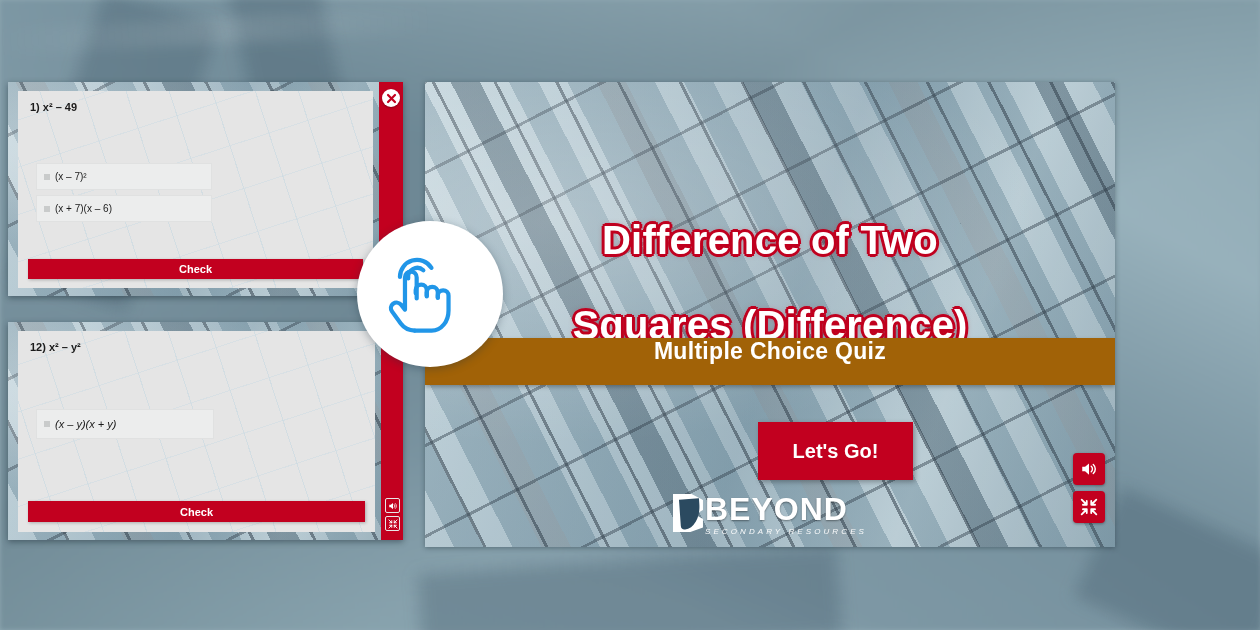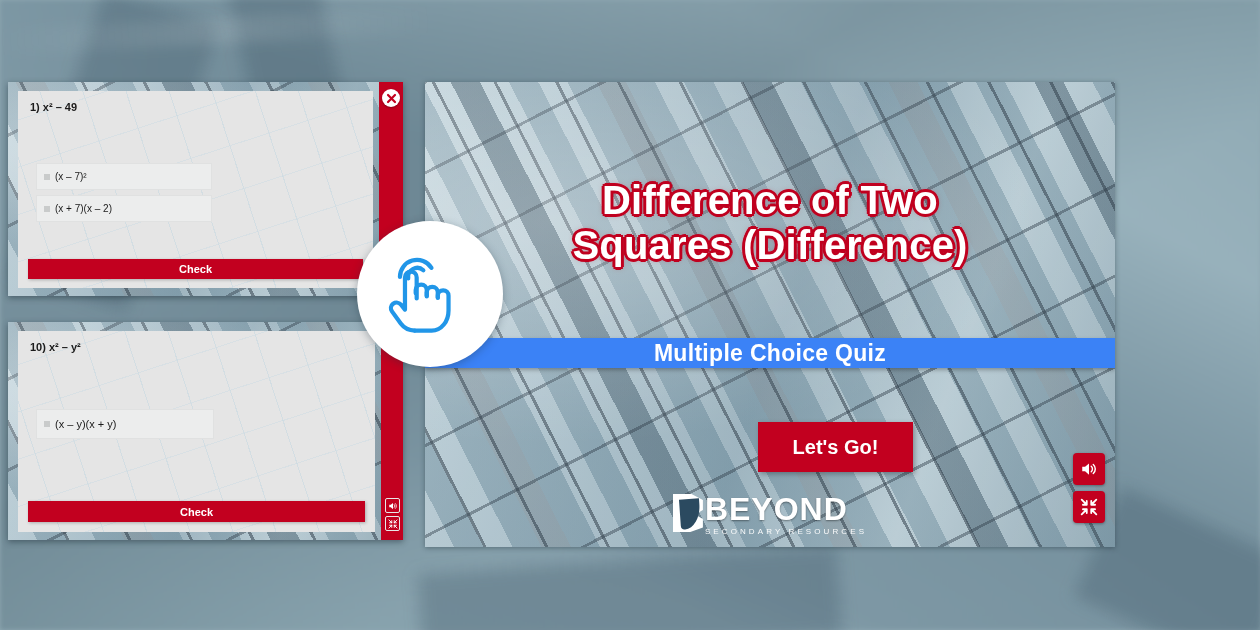--- a/index.html
+++ b/index.html
@@ -90,47 +90,47 @@
     line-height: 1.12;
     color: #ffffff;
     letter-spacing: 0.2px;
     text-shadow:
       -2px -2px 0 #c0001f,  2px -2px 0 #c0001f,
       -2px  2px 0 #c0001f,  2px  2px 0 #c0001f,
       -3px  0   0 #c0001f,  3px  0   0 #c0001f,
        0   -3px 0 #c0001f,  0    3px 0 #c0001f,
        0 0 6px rgba(180,0,30,0.55);
   }
-  #hero-title .tline { display: block; }
+  #hero-title .tline { display: block; margin-top: 40px; }
 
   #hero-banner {
     position: absolute;
     left: 0;
     right: 0;
     top: 256px;
-    height: 30px;
-    background: #3b82f6;
-    display: flex;
-    align-items: center;
+    height: 47px;
+    background: #a16207;
+    display: flex;
+    align-items: flex-start;
     justify-content: center;
     box-shadow: 0 2px 4px rgba(0,0,0,0.28);
   }
   #hero-banner span {
     color: #ffffff;
     font-size: 23px;
     font-weight: bold;
     letter-spacing: 0.3px;
   }
 
   #lets-go {
     position: absolute;
     left: 333px;
     top: 340px;
     width: 155px;
-    height: 50px;
+    height: 58px;
     background: #c2001f;
     border: 0;
     color: #fff;
     font-family: "Liberation Sans", sans-serif;
     font-size: 20px;
     font-weight: bold;
     cursor: pointer;
     box-shadow: 2px 2px 5px rgba(0,0,0,0.30);
   }
 
@@ -170,20 +170,21 @@
     letter-spacing: 1px;
     line-height: 0.98;
     text-shadow: 0 1px 2px rgba(0,0,0,0.4);
   }
   .logo-sub {
     color: #ffffff;
     font-size: 8px;
     letter-spacing: 3.1px;
     margin-top: 2px;
     opacity: 0.95;
+    font-style: italic;
   }
 
   
   .corner-btn {
     position: absolute;
     width: 32px; height: 32px;
     background: #c2001f;
     border: 0;
     border-radius: 4px;
     cursor: pointer;
@@ -261,21 +262,21 @@
     display: flex;
     align-items: center;
     width: 176px;
     height: 27px;
     margin-bottom: 5px;
     background: #eceded;
     border: 1px solid #e0e1e1;
     padding-left: 7px;
     cursor: pointer;
   }
-  #card-2 .opt { width: 178px; height: 30px; margin-bottom: 5px; }
+  #card-2 .opt { width: 178px; height: 30px; margin-bottom: 5px; font-style: italic; }
 
   .opt-box {
     width: 6px; height: 6px;
     background: #c9cbcb;
     margin-right: 5px;
     flex: 0 0 auto;
   }
   .opt-label {
     font-size: 10px;
     color: #1b1b1b;
@@ -374,42 +375,42 @@
     <div class="card-sheet">
       <div class="q-text">1) x² – 49</div>
 
       <div class="opt-list">
         <div class="opt">
           <span class="opt-box"></span>
           <span class="opt-label">(x – 7)²</span>
         </div>
         <div class="opt">
           <span class="opt-box"></span>
-          <span class="opt-label">(x + 7)(x – 2)</span>
+          <span class="opt-label">(x + 7)(x – 6)</span>
         </div>
       </div>
 
       <button class="check-btn">Check</button>
     </div>
 
     <button id="card1-close">
       <svg width="11" height="11" viewBox="0 0 12 12" aria-hidden="true">
         <path d="M2.2 2.2 L9.8 9.8 M9.8 2.2 L2.2 9.8" stroke="#c2001f" stroke-width="2.4" stroke-linecap="round"></path>
       </svg>
     </button>
   </div>
 
   <div class="quiz-card" id="card-2">
     <div class="card-frame">
       <div class="facade"></div>
     </div>
     <div class="card-redbar"></div>
 
     <div class="card-sheet">
-      <div class="q-text">10) x² – y²</div>
+      <div class="q-text">12) x² – y²</div>
 
       <div class="opt-list">
         <div class="opt">
           <span class="opt-box"></span>
           <span class="opt-label">(x – y)(x + y)</span>
         </div>
       </div>
 
       <button class="check-btn">Check</button>
     </div>

